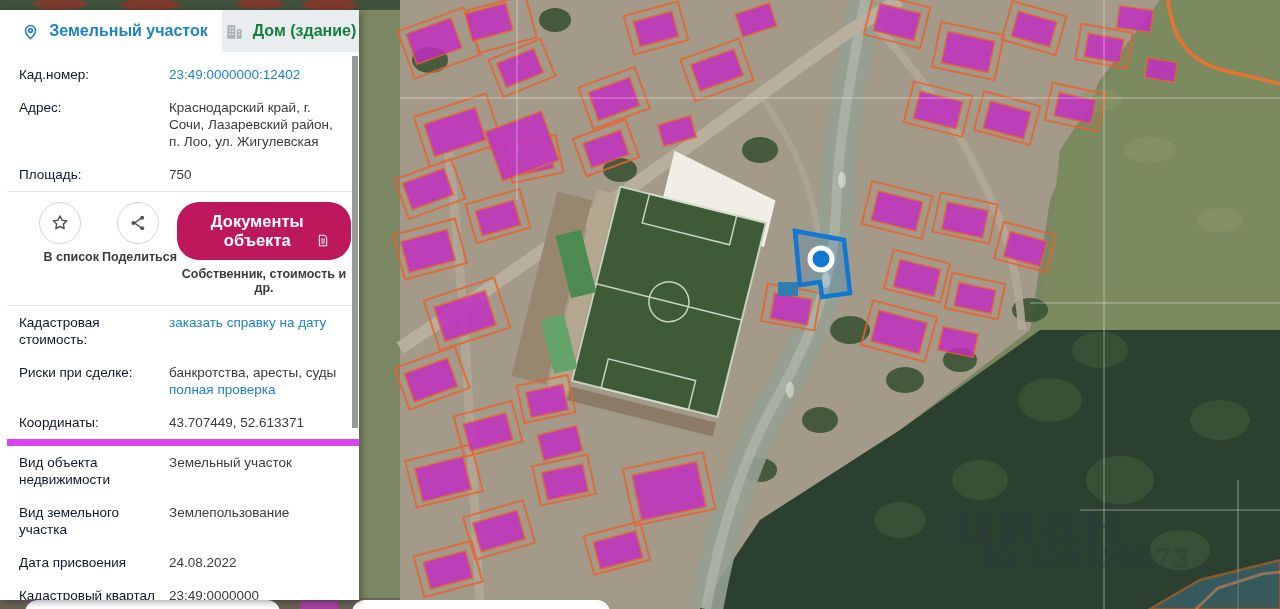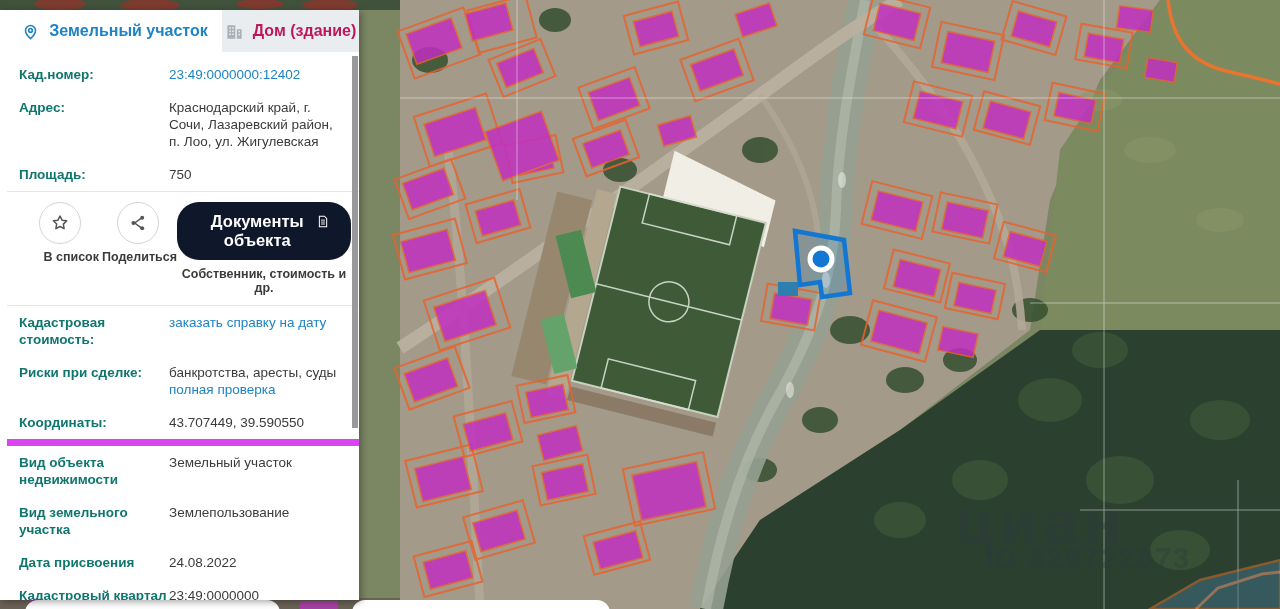--- a/index.html
+++ b/index.html
@@ -10,36 +10,36 @@
   .map-wrap{position:absolute;inset:0;}
   .map-wrap svg{display:block;}
 
   
   .panel{position:absolute;left:0;top:10px;width:352px;height:590px;background:#fff;
          box-shadow:2px 2px 7px rgba(0,0,0,.35);overflow:hidden;padding-left:7px;}
   .tabs{display:flex;height:42px;}
   .tab{display:flex;align-items:center;justify-content:center;gap:9px;
        font-size:16px;font-weight:bold;cursor:pointer;}
   .tab-active{flex:0 0 215px;background:#fff;color:#1c83c6;}
-  .tab-inactive{flex:1;background:#e9edef;color:#be185d;}
+  .tab-inactive{flex:1;background:#e9edef;color:#15803d;}
   .panel-body{padding-top:6px;}
   .row{display:flex;padding:8px 12px;}
-  .row .lbl{flex:0 0 150px;font-weight:bold;font-size:13.5px;color:#0f766e;line-height:17px;}
+  .row .lbl{flex:0 0 150px;font-weight:normal;font-size:13.5px;color:#0f172a;line-height:17px;}
   .row .val{font-size:13.5px;color:#3b3b3b;line-height:17px;}
   .lnk{color:#1c83c6;text-decoration:none;cursor:pointer;font-size:13.5px;line-height:17px;display:inline-block;}
   .sep-top{border-top:7px solid #d946ef;}
 
   .actions{display:flex;align-items:flex-start;padding:10px 8px 10px 14px;
            border-top:1px solid #e7e7e7;border-bottom:1px solid #e7e7e7;}
   .act{width:78px;text-align:right;cursor:pointer;}
   .circle{width:40px;height:40px;border:1px solid #d5d5d5;border-radius:50%;
           margin:0 auto 6px;display:flex;align-items:center;justify-content:center;background:#fff;}
   .act-lbl{font-size:12.5px;font-weight:bold;color:#3b3b3b;}
   .doc-col{flex:1;text-align:center;}
-  .doc-btn{display:inline-flex;align-items:flex-start;background:#0f172a;color:#fff;
+  .doc-btn{display:inline-flex;align-items:flex-end;background:#be185d;color:#fff;
            font-weight:bold;font-size:16.5px;border:none;border-radius:22px;
            padding:10px 22px;cursor:pointer;font-family:"Liberation Sans",sans-serif;}
   .doc-sub{font-size:12.5px;font-weight:bold;color:#3b3b3b;margin-top:7px;}
 
   .sbar{position:absolute;top:42px;right:0;width:7px;height:548px;background:transparent;}
   .sbar .thumb{position:absolute;top:4px;right:1px;width:6px;height:372px;background:#999;}
 </style>
 </head>
 <body>
 
@@ -337,21 +337,21 @@
     <div class="row">
       <div class="lbl">Риски при сделке:</div>
       <div class="val">
         <span>банкротства, аресты, суды</span><br>
         <a class="lnk">полная проверка</a>
       </div>
     </div>
 
     <div class="row">
       <div class="lbl">Координаты:</div>
-      <div class="val">43.707449, 39.590550</div>
+      <div class="val">43.707449, 52.613371</div>
     </div>
 
     <div class="row sep-top">
       <div class="lbl">Вид объекта недвижимости</div>
       <div class="val">Земельный участок</div>
     </div>
 
     <div class="row">
       <div class="lbl">Вид земельного участка</div>
       <div class="val">Землепользование</div>

